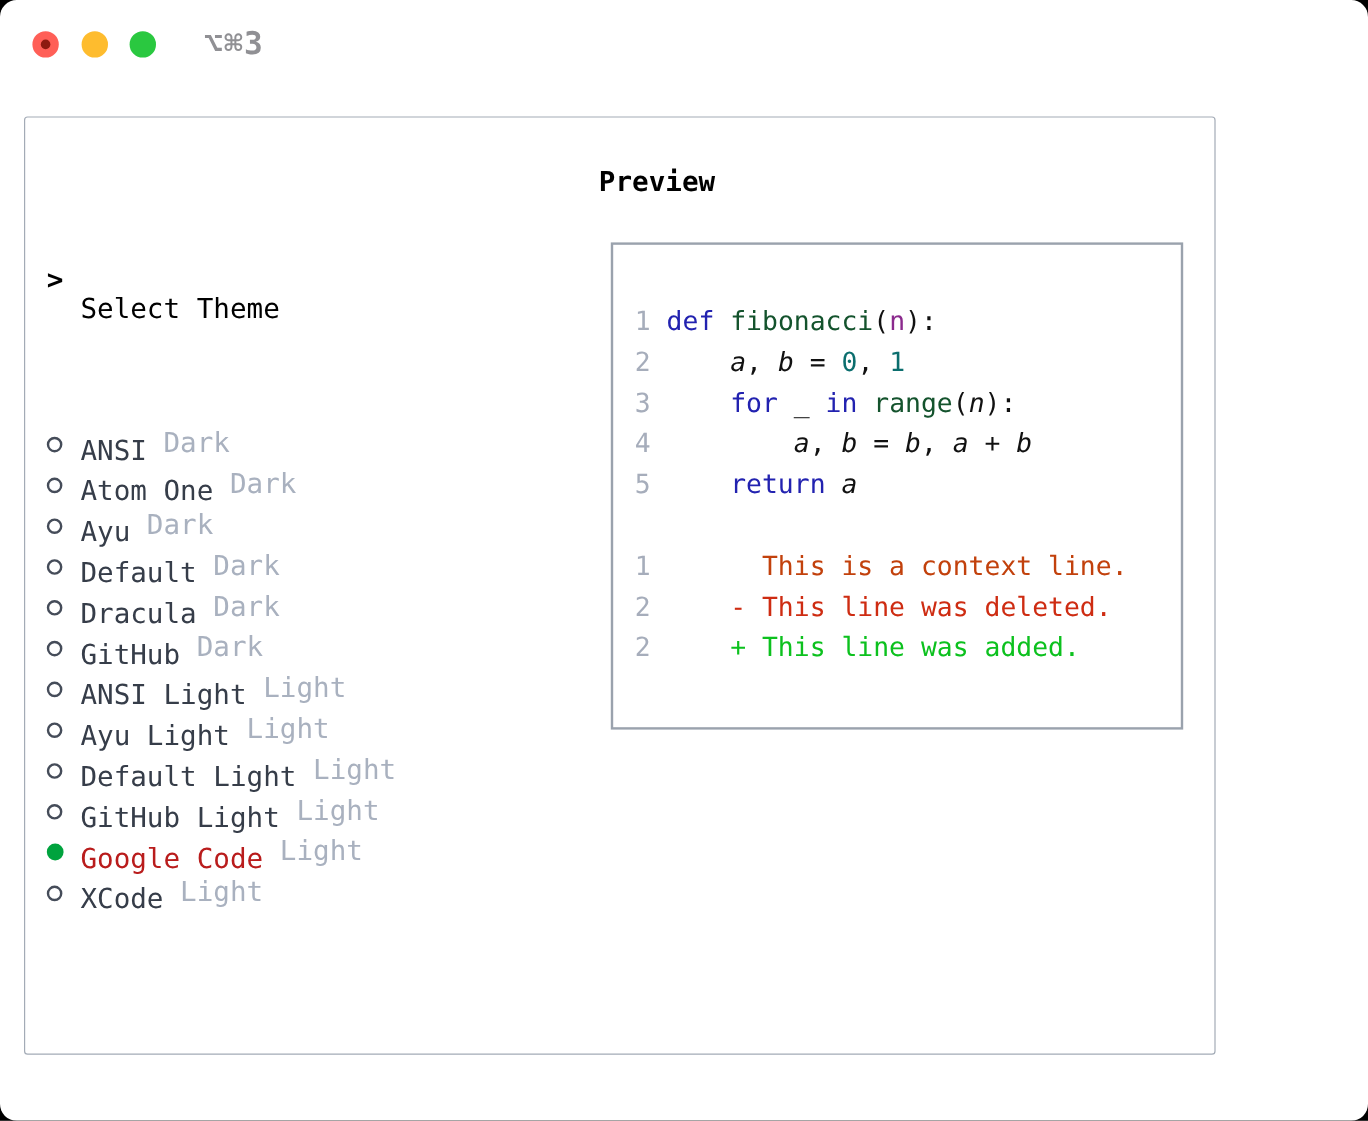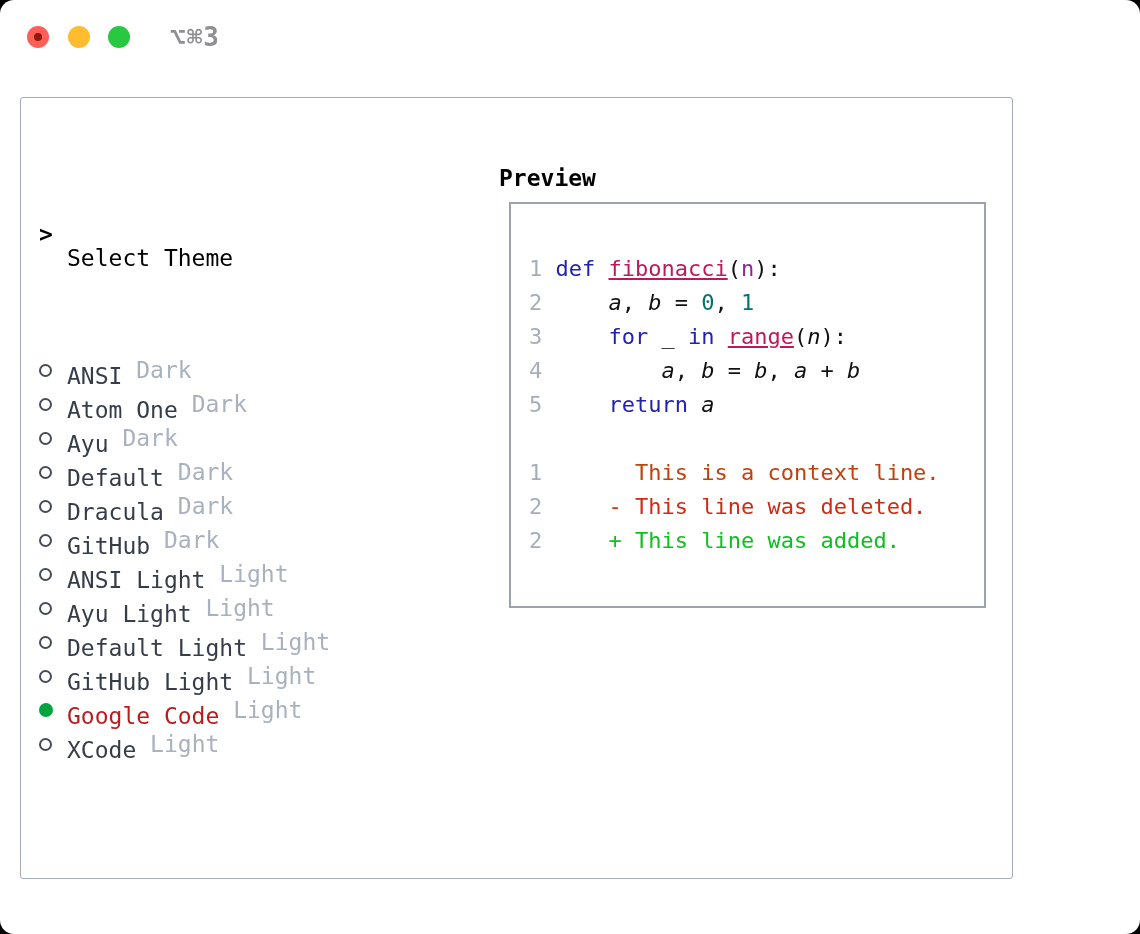--- a/index.html
+++ b/index.html
@@ -55,36 +55,36 @@
     width:14px;height:14px;border-radius:50%;
     background:#00a33e;display:inline-block;
   }
   .header-label{color:#000;font-weight:400;margin-top:48px;}
   .theme-name{color:#363d49;margin-top:12px;}
   .theme-name.sel{color:#b91c1c;}
   .variant{color:#a9b1bf;}
   .spacer{height:34px;}
   
   .preview-title{
-    position:absolute;left:478px;top:63px;height:34px;line-height:34px;
+    position:absolute;left:478px;top:37px;height:34px;line-height:34px;
     font-size:23px;font-weight:700;color:#000;
   }
   .preview-box{
     position:absolute;left:488px;top:104px;width:477px;height:406px;
     border:2px solid #9aa2ad;background:#fff;box-sizing:border-box;
     overflow:hidden;
   }
   .preview-content{
     position:absolute;left:18px;top:48px;right:0;
     font-size:22px;line-height:34px;white-space:pre;
   }
   .pline{height:34px;}
   .ln{color:#a6adbb;}
   .kwd{color:#2222b0;}
-  .fn{color:#be185d;text-decoration:underline;}
+  .fn{color:#14532d;}
   .param{color:#8b2a8d;}
   .lit{color:#0b6e6e;}
   .pln{color:#111111;}
   .pun{color:#111111;}
   .var{color:#111111;font-style:italic;}
   .ctx{color:#c2410c;}
   .del{color:#ce2c12;margin-top:39px;}
   .add{color:#0cc11e;}
 </style>
 </head>

